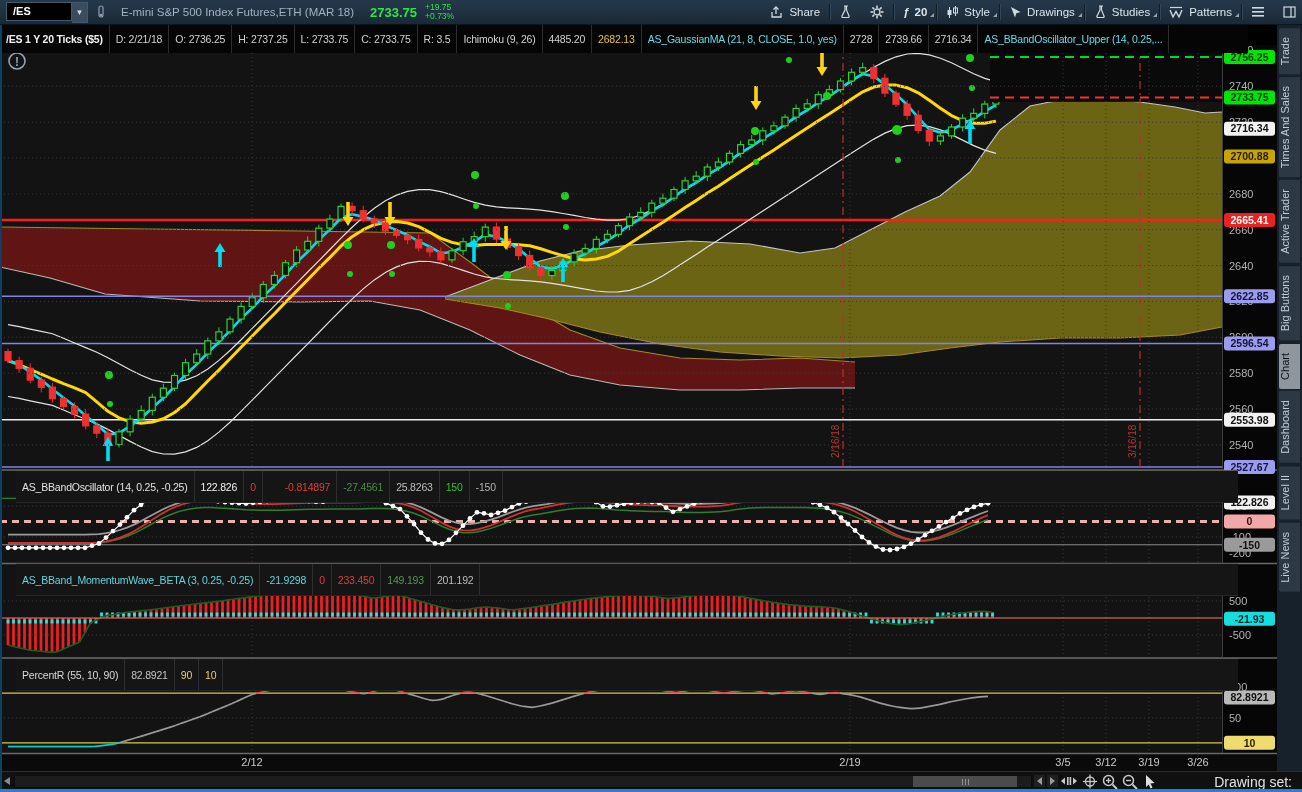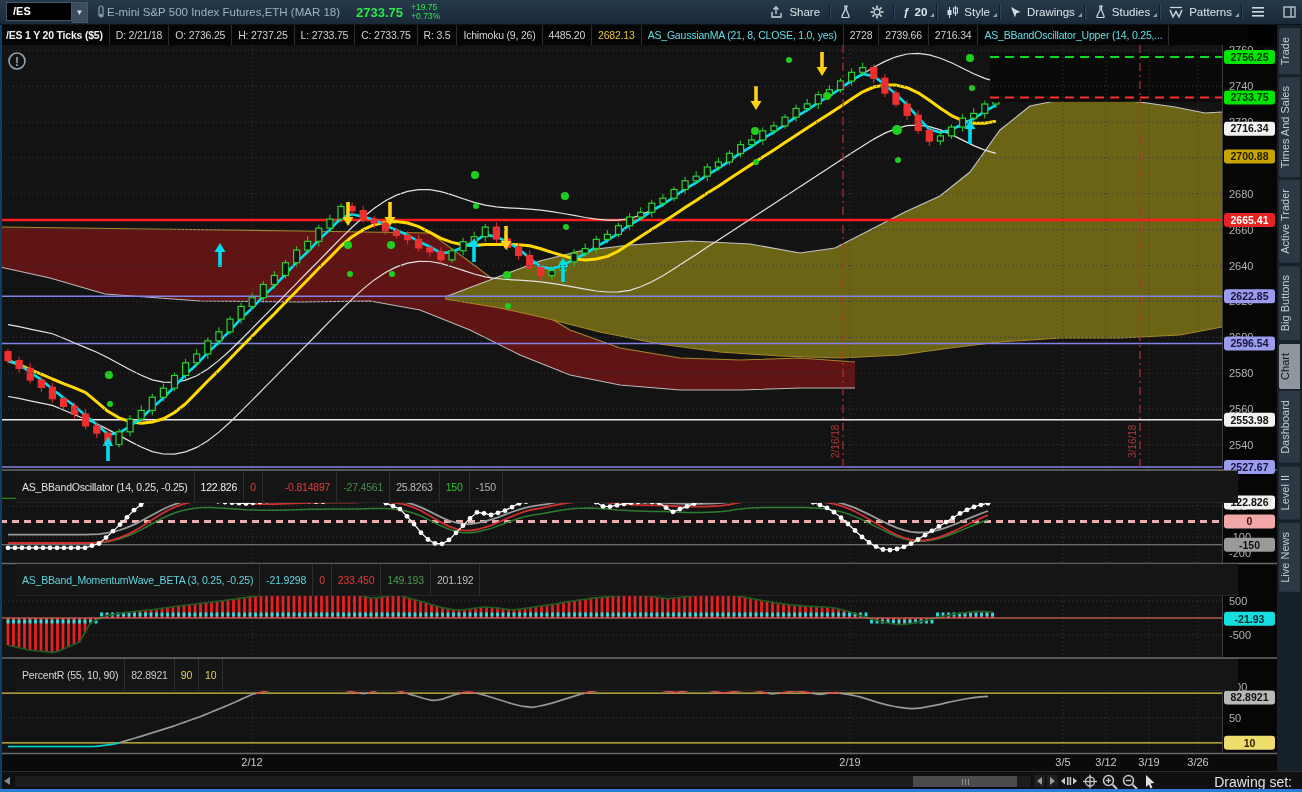--- a/index.html
+++ b/index.html
@@ -3,30 +3,30 @@
 <meta charset="utf-8">
 <style>
   html,body{margin:0;padding:0;background:#000;overflow:hidden;}
   #app{position:relative;width:1302px;height:792px;background:#000;font-family:"Liberation Sans",sans-serif;overflow:hidden;}
   
   #toolbar{position:absolute;left:0;top:0;width:1302px;height:25px;background:linear-gradient(#26394b,#1a2938);border-bottom:1px solid #0b141d;box-sizing:border-box;display:flex;align-items:center;z-index:7;color:#d5dee6;font-size:11.5px;}
   #sym-box{display:flex;margin-left:6px;}
   #sym-input{width:58px;height:17px;background:#000;border:1px solid #44586b;color:#fff;font-weight:bold;font-size:11px;display:flex;align-items:center;padding-left:6px;}
   #sym-dd{width:15px;height:19px;background:#3a4c5e;border:1px solid #44586b;border-left:none;display:flex;align-items:center;justify-content:center;color:#cfd9e2;font-size:8px;}
   .tico{display:inline-block;vertical-align:middle;}
-  #inst-title{color:#9fb2c2;}
+  #inst-title{margin-left:14px;color:#9fb2c2;}
   #last-price{margin-left:16px;color:#2ee54a;font-weight:bold;font-size:13px;}
   #chg{margin-left:8px;display:flex;flex-direction:column;justify-content:center;line-height:9px;font-size:8.5px;color:#2ee54a;}
   #tb-spacer{flex:1;}
   .tbtn{position:relative;display:flex;align-items:center;gap:5px;height:15px;padding:0 9px;color:#dde5ec;cursor:default;}
   .vsep{width:1px;height:16px;background:#101c26;box-shadow:1px 0 0 #30465a;}
   .dd::after{content:'';position:absolute;right:2px;bottom:3px;border-left:4px solid transparent;border-bottom:4px solid #8fa0ae;}
   .fmark{font-style:italic;font-weight:bold;}
   
-  #chart-header{position:absolute;left:0;top:25px;width:1248px;height:20px;background:#050505;display:flex;align-items:stretch;z-index:5;overflow:hidden;}
+  #chart-header{position:absolute;left:0;top:25px;width:1248px;height:28px;background:#050505;display:flex;align-items:stretch;z-index:5;overflow:hidden;}
   .hcell{font-size:10.5px;letter-spacing:-0.2px;color:#d0d0d0;padding:0 6px;display:flex;align-items:center;border-right:1px solid #2e2e2e;white-space:nowrap;}
   #chart-style-box{position:absolute;left:1247,top:27px;z-index:6;}
   #chart-style-box{left:1247px;width:26px;height:16px;border:1px solid #46535f;display:flex;align-items:center;justify-content:center;background:#0a0f14;}
   
   .phead{position:absolute;left:16px;width:1222px;height:33px;background:#151515;border-top:1px solid #5a5a5a;border-bottom:1px solid #262626;box-sizing:border-box;display:flex;align-items:stretch;z-index:4;overflow:hidden;}
   
   #sidebar{position:absolute;left:1277px;top:25px;width:25px;height:746px;background:#16212c;z-index:6;display:flex;flex-direction:column;align-items:center;}
   .stab{writing-mode:vertical-rl;transform:rotate(180deg);background:#2c3844;color:#c2ccd4;font-size:11px;padding:9px 0;width:21px;margin-top:3px;border-radius:0 2px 2px 0;text-align:center;}
   .stab.active{background:#8f969d;color:#0e1419;}
   

